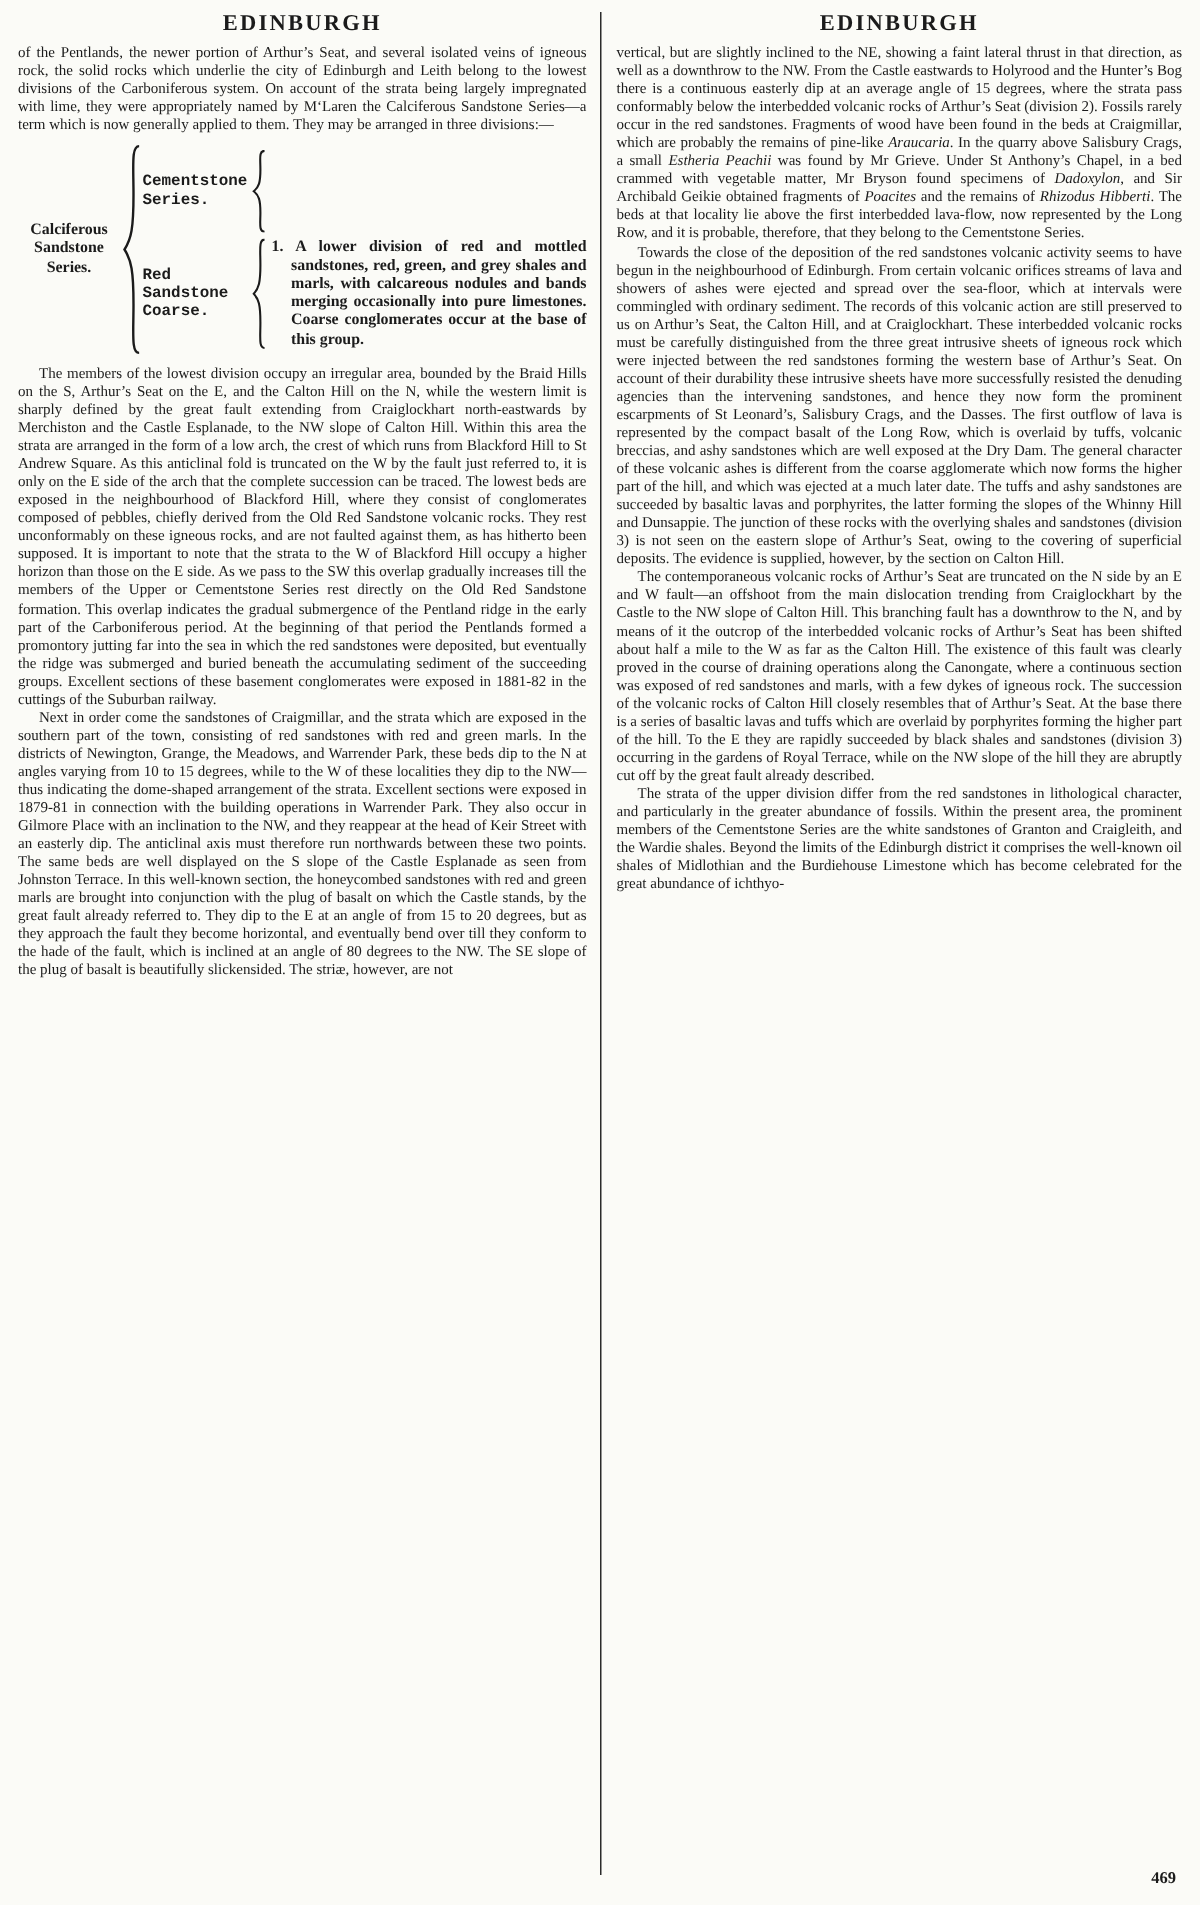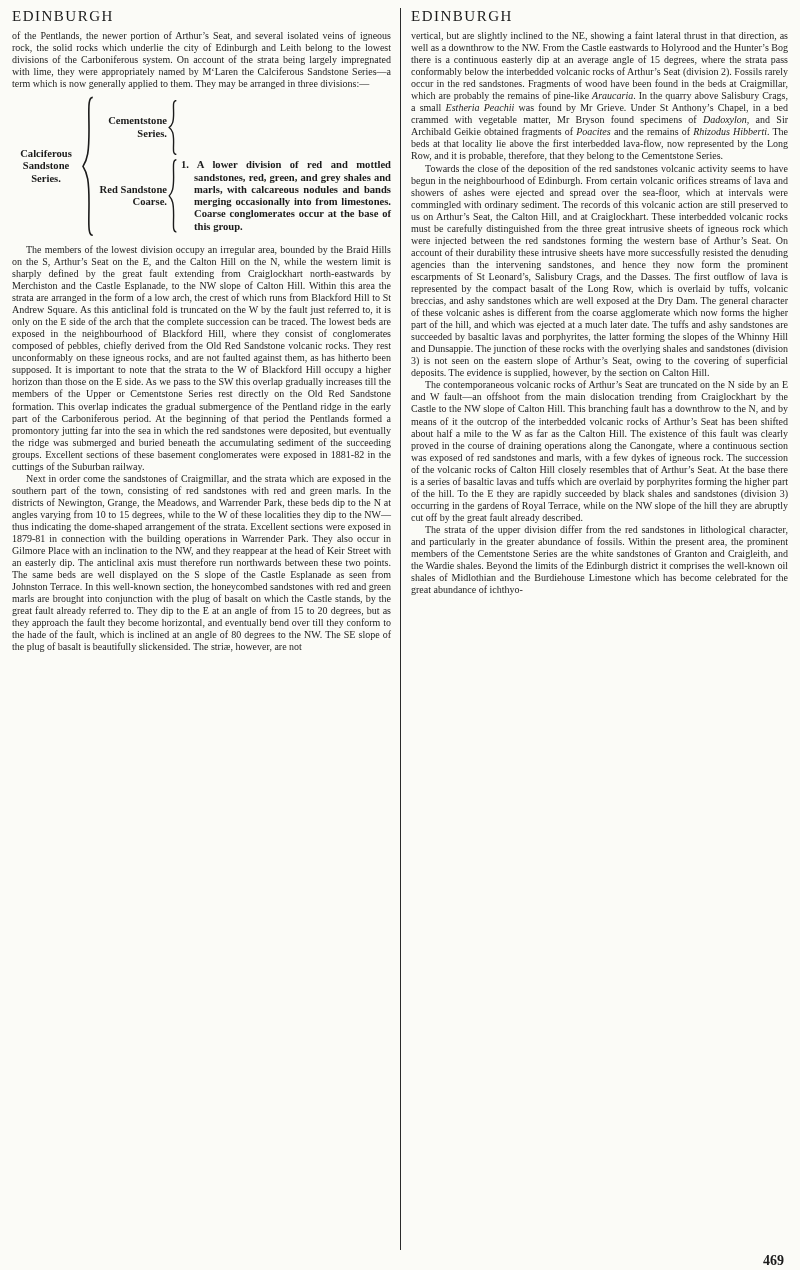--- a/index.html
+++ b/index.html
@@ -14,21 +14,22 @@
     position: relative;
     width: 800px; height: 1270px;
     padding: 8px 10px 20px 10px;
     overflow: hidden;
   }
   .columns { display: flex; height: 100%; }
   .col { width: 50%; }
   .col-left  { padding: 0 9px 0 2px; }
   .col-right { border-left: 1px solid #2b2b2b; padding: 0 2px 0 10px; }
   .running-head {
-    font-weight: normal;
+    text-align: center;
+    font-weight: bold;
     font-size: 15px;
     letter-spacing: 1.5px;
     margin-bottom: 5px;
   }
   .para {
     margin: 0;
     font-size: 10px;
     line-height: 1.205;
     text-align: justify;
   }
@@ -50,35 +51,36 @@
   }
   .bracewrap { align-self: stretch; display: flex; flex: 0 0 auto; }
   .bracewrap svg { height: 100%; }
   .bracewrap.big svg   { width: 15px; }
   .bracewrap.small svg { width: 11px; }
   .dg-rows { flex: 1; display: flex; flex-direction: column; padding: 2px 0; }
   .dg-row { display: flex; align-items: center; margin: 2px 0; }
   .dg-sublabel {
     width: 72px;
     flex: 0 0 auto;
-    text-align: right;
+    text-align: left;
+    font-family: Liberation Mono, monospace;
   }
   .dg-spacer { width: 83px; flex: 0 0 auto; }
   .dg-item {
     flex: 1;
     padding-left: 16px;
     text-indent: -13px;
     text-align: justify;
   }
   .page-number {
     position: absolute;
     right: 16px;
-    bottom: 1px;
+    bottom: 12px;
     font-weight: bold;
-    font-size: 14px;
+    font-size: 11px;
   }
 </style>
 </head>
 <body>
 
 <div class="page">
   <div class="columns">
 
     <div class="col col-left">
       <div class="running-head">EDINBURGH</div>
@@ -106,21 +108,21 @@
           </div>
 
 
           <div class="dg-row">
             <div class="dg-sublabel">Red Sandstone Coarse.</div>
             <div class="bracewrap small">
               <svg viewBox="0 0 20 100" preserveAspectRatio="none" aria-hidden="true">
                 <path d="M17 1 C10 1 12 10 12 24 C12 40 10 45 4 50 C10 55 12 60 12 76 C12 90 10 99 17 99" fill="none" stroke="#1b1b1b" stroke-width="1.4" vector-effect="non-scaling-stroke"></path>
               </svg>
             </div>
-            <div class="dg-item"><span>1.</span> <span>A lower division of red and mottled sandstones, red, green, and grey shales and marls, with calcareous nodules and bands merging occasionally into from limestones.  Coarse conglomerates occur at the base of this group.</span></div>
+            <div class="dg-item"><span>1.</span> <span>A lower division of red and mottled sandstones, red, green, and grey shales and marls, with calcareous nodules and bands merging occasionally into pure limestones.  Coarse conglomerates occur at the base of this group.</span></div>
           </div>
 
         </div>
       </div>
 
       <div>
           <p class="para indent">The members of the lowest division occupy an irregular area, bounded by the Braid Hills on the S, Arthur’s Seat on the E, and the Calton Hill on the N, while the western limit is sharply defined by the great fault extending from Craiglockhart north-eastwards by Merchiston and the Castle Esplanade, to the NW slope of Calton Hill.  Within this area the strata are arranged in the form of a low arch, the crest of which runs from Blackford Hill to St Andrew Square.  As this anticlinal fold is truncated on the W by the fault just referred to, it is only on the E side of the arch that the complete succession can be traced.  The lowest beds are exposed in the neighbourhood of Blackford Hill, where they consist of conglomerates composed of pebbles, chiefly derived from the Old Red Sandstone volcanic rocks.  They rest unconformably on these igneous rocks, and are not faulted against them, as has hitherto been supposed.  It is important to note that the strata to the W of Blackford Hill occupy a higher horizon than those on the E side.  As we pass to the SW this overlap gradually increases till the members of the Upper or Cementstone Series rest directly on the Old Red Sandstone formation.  This overlap indicates the gradual submergence of the Pentland ridge in the early part of the Carboniferous period.  At the beginning of that period the Pentlands formed a promontory jutting far into the sea in which the red sandstones were deposited, but eventually the ridge was submerged and buried beneath the accumulating sediment of the succeeding groups.  Excellent sections of these basement conglomerates were exposed in 1881-82 in the cuttings of the Suburban railway.</p>
           <p class="para indent">Next in order come the sandstones of Craigmillar, and the strata which are exposed in the southern part of the town, consisting of red sandstones with red and green marls.  In the districts of Newington, Grange, the Meadows, and Warrender Park, these beds dip to the N at angles varying from 10 to 15 degrees, while to the W of these localities they dip to the NW—thus indicating the dome-shaped arrangement of the strata.  Excellent sections were exposed in 1879-81 in connection with the building operations in Warrender Park.  They also occur in Gilmore Place with an inclination to the NW, and they reappear at the head of Keir Street with an easterly dip.  The anticlinal axis must therefore run northwards between these two points.  The same beds are well displayed on the S slope of the Castle Esplanade as seen from Johnston Terrace.  In this well-known section, the honeycombed sandstones with red and green marls are brought into conjunction with the plug of basalt on which the Castle stands, by the great fault already referred to.  They dip to the E at an angle of from 15 to 20 degrees, but as they approach the fault they become horizontal, and eventually bend over till they conform to the hade of the fault, which is inclined at an angle of 80 degrees to the NW.  The SE slope of the plug of basalt is beautifully slickensided.  The striæ, however, are not</p>
         </div>
     </div>

